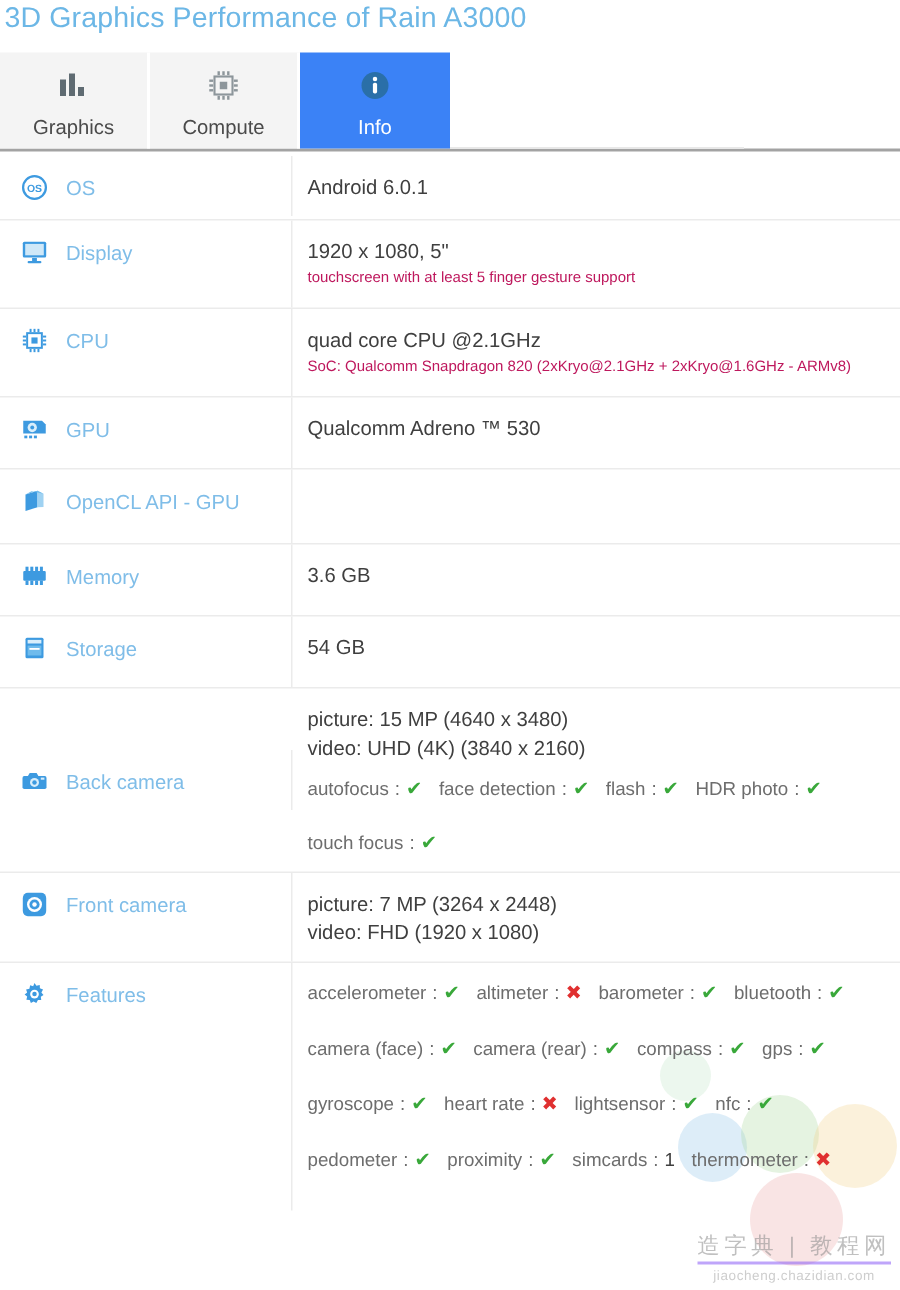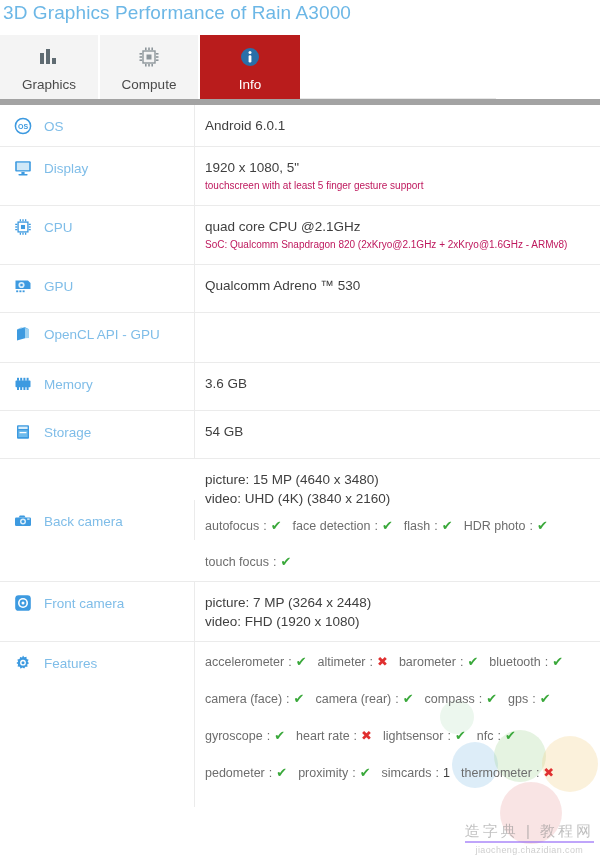--- a/index.html
+++ b/index.html
@@ -63,21 +63,21 @@
     background: #f4f4f4;
     border-right: 2px solid #ffffff;
     display: flex;
     flex-direction: column;
     align-items: center;
     justify-content: flex-start;
     padding-top: 8px;
     cursor: pointer;
   }
   .tab.active {
-    background: #b91c1c;
+    background: #3b82f6;
     border-right: none;
   }
   .tab-icon {
     height: 28px;
     display: flex;
     align-items: center;
     justify-content: center;
   }
   .tab-label {
     font-size: 13.5px;
@@ -101,21 +101,21 @@
     top: 99px;
     width: 600px;
     z-index: 2;
   }
   .spec-row {
     display: flex;
     align-items: stretch;
     border-bottom: 1px solid #ebebeb;
     min-height: 48px;
   }
-  .spec-row:first-child { border-top: 6px solid #a3a3a3; }
+  .spec-row:first-child { border-top: 2px solid #a3a3a3; align-items: center; }
 
   .spec-label {
     width: 195px;
     min-width: 195px;
     border-right: 1px solid #ebebeb;
     display: flex;
     align-items: flex-start;
     padding: 13px 0 10px 14px;
     gap: 12px;
   }

